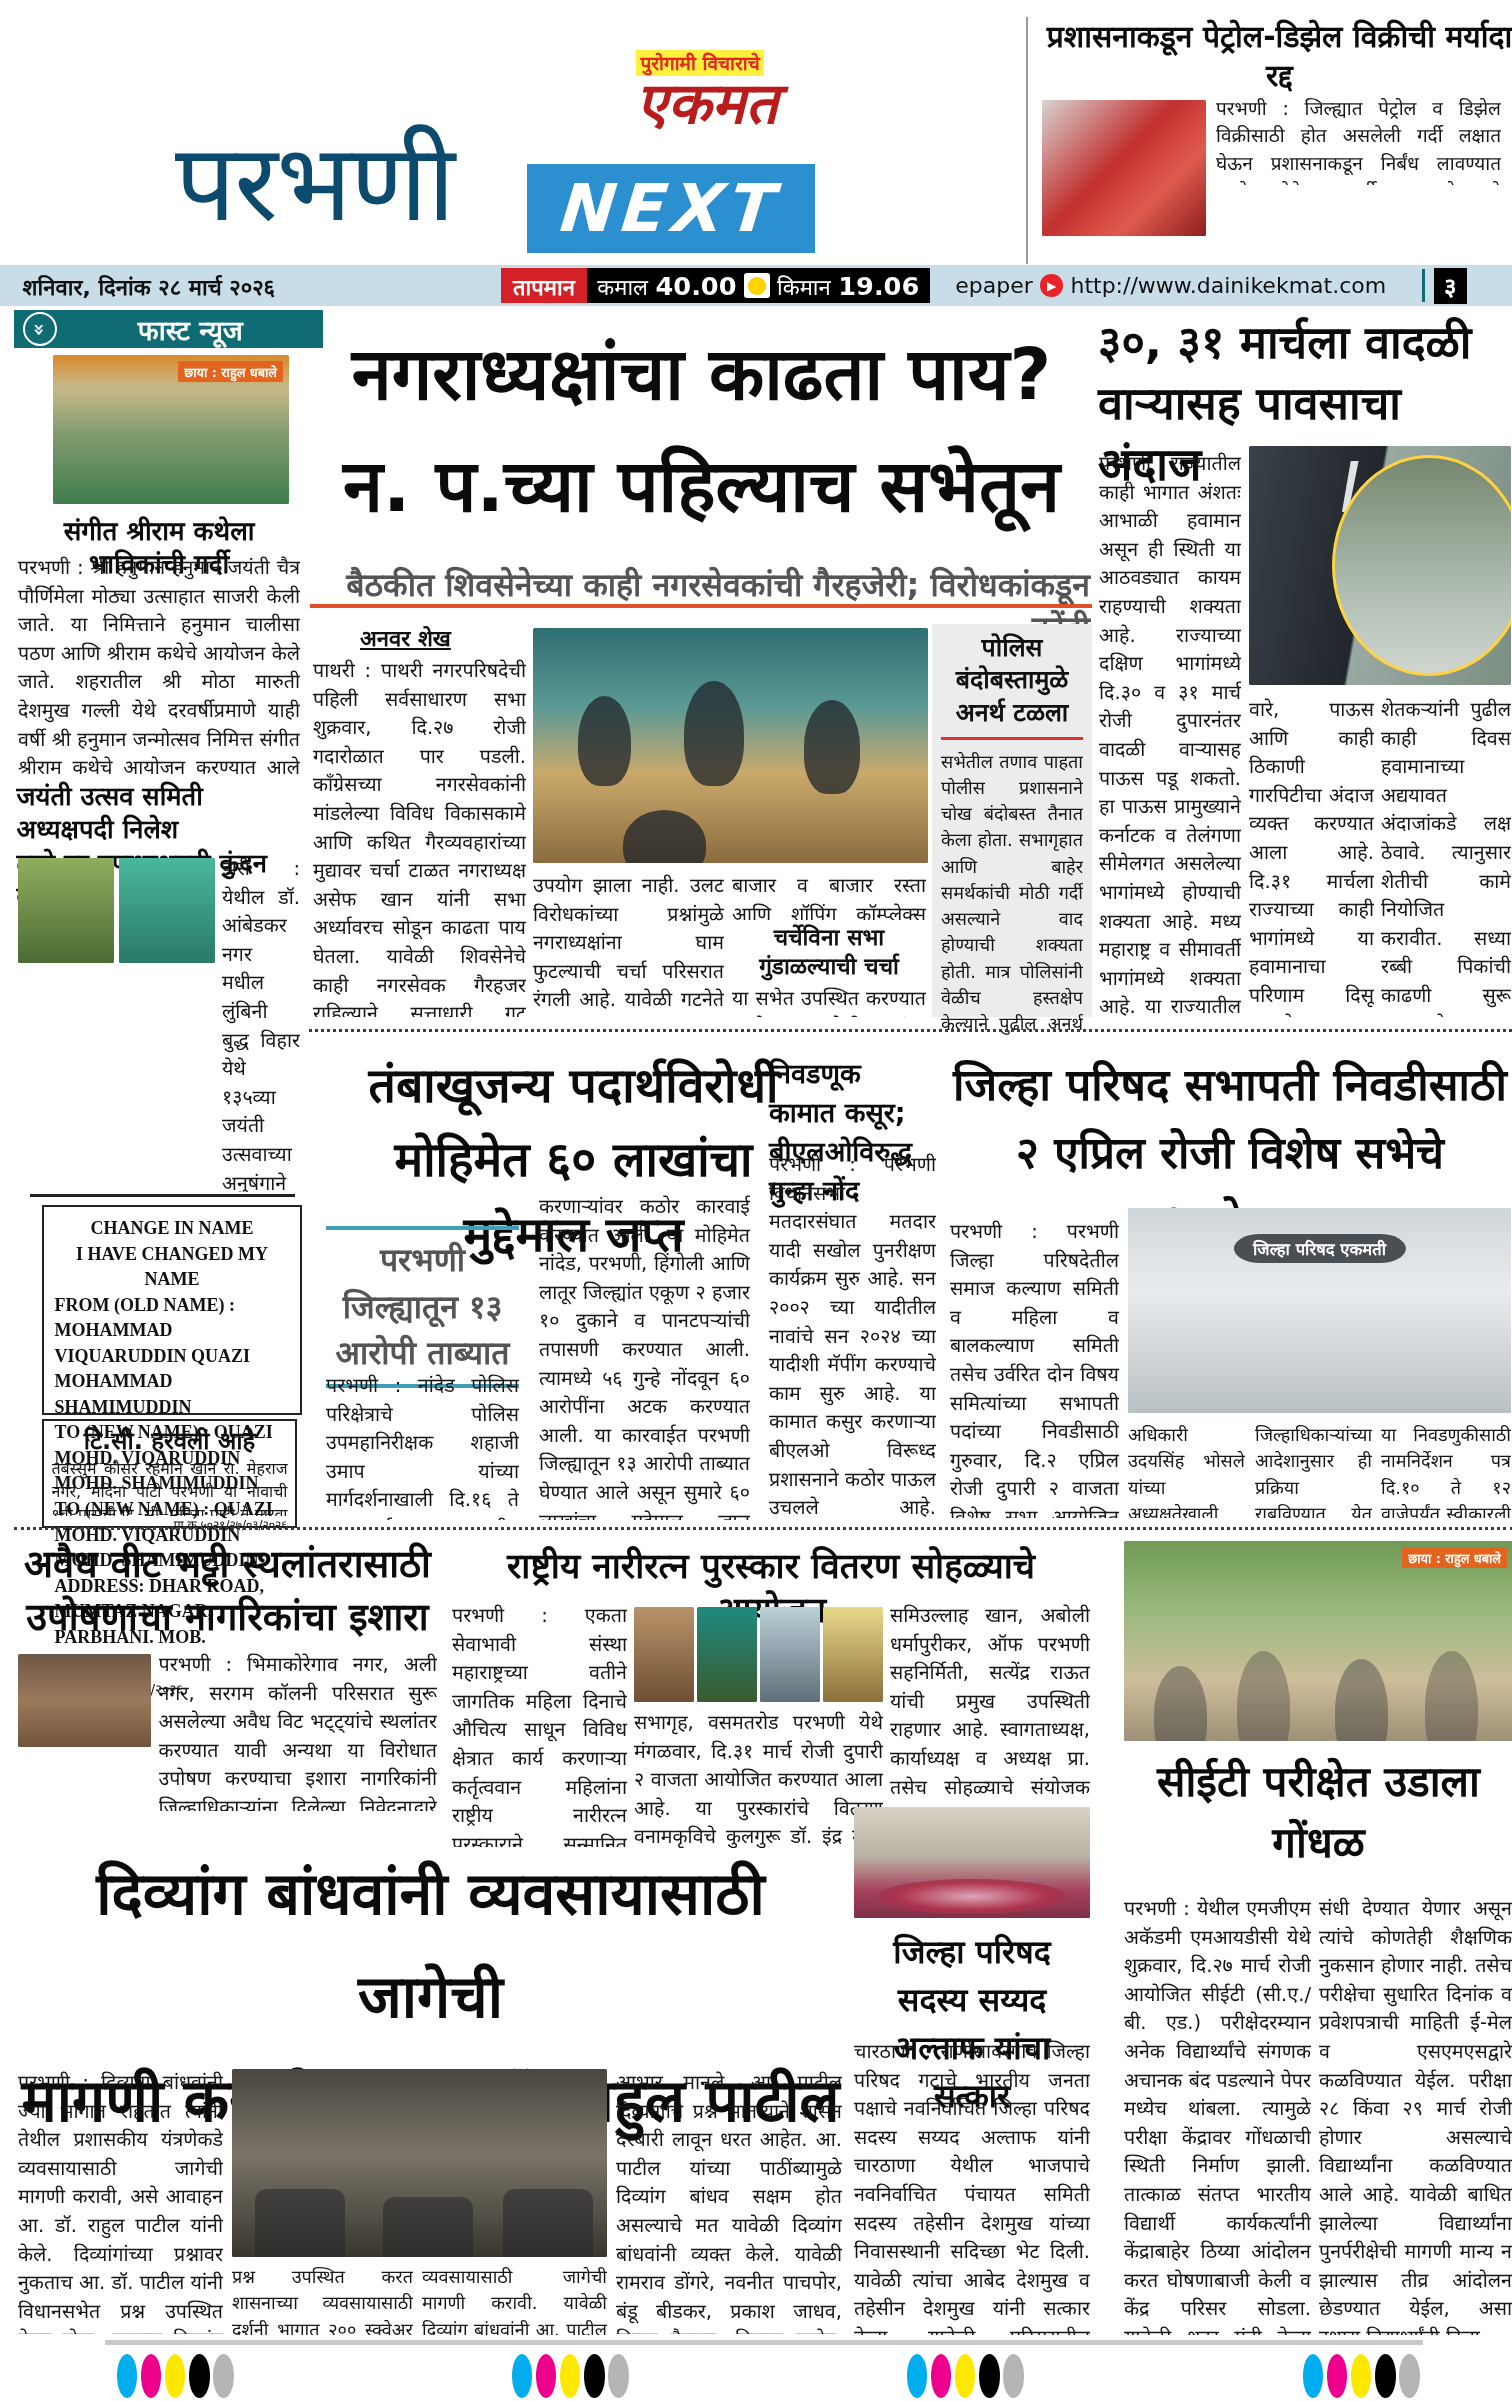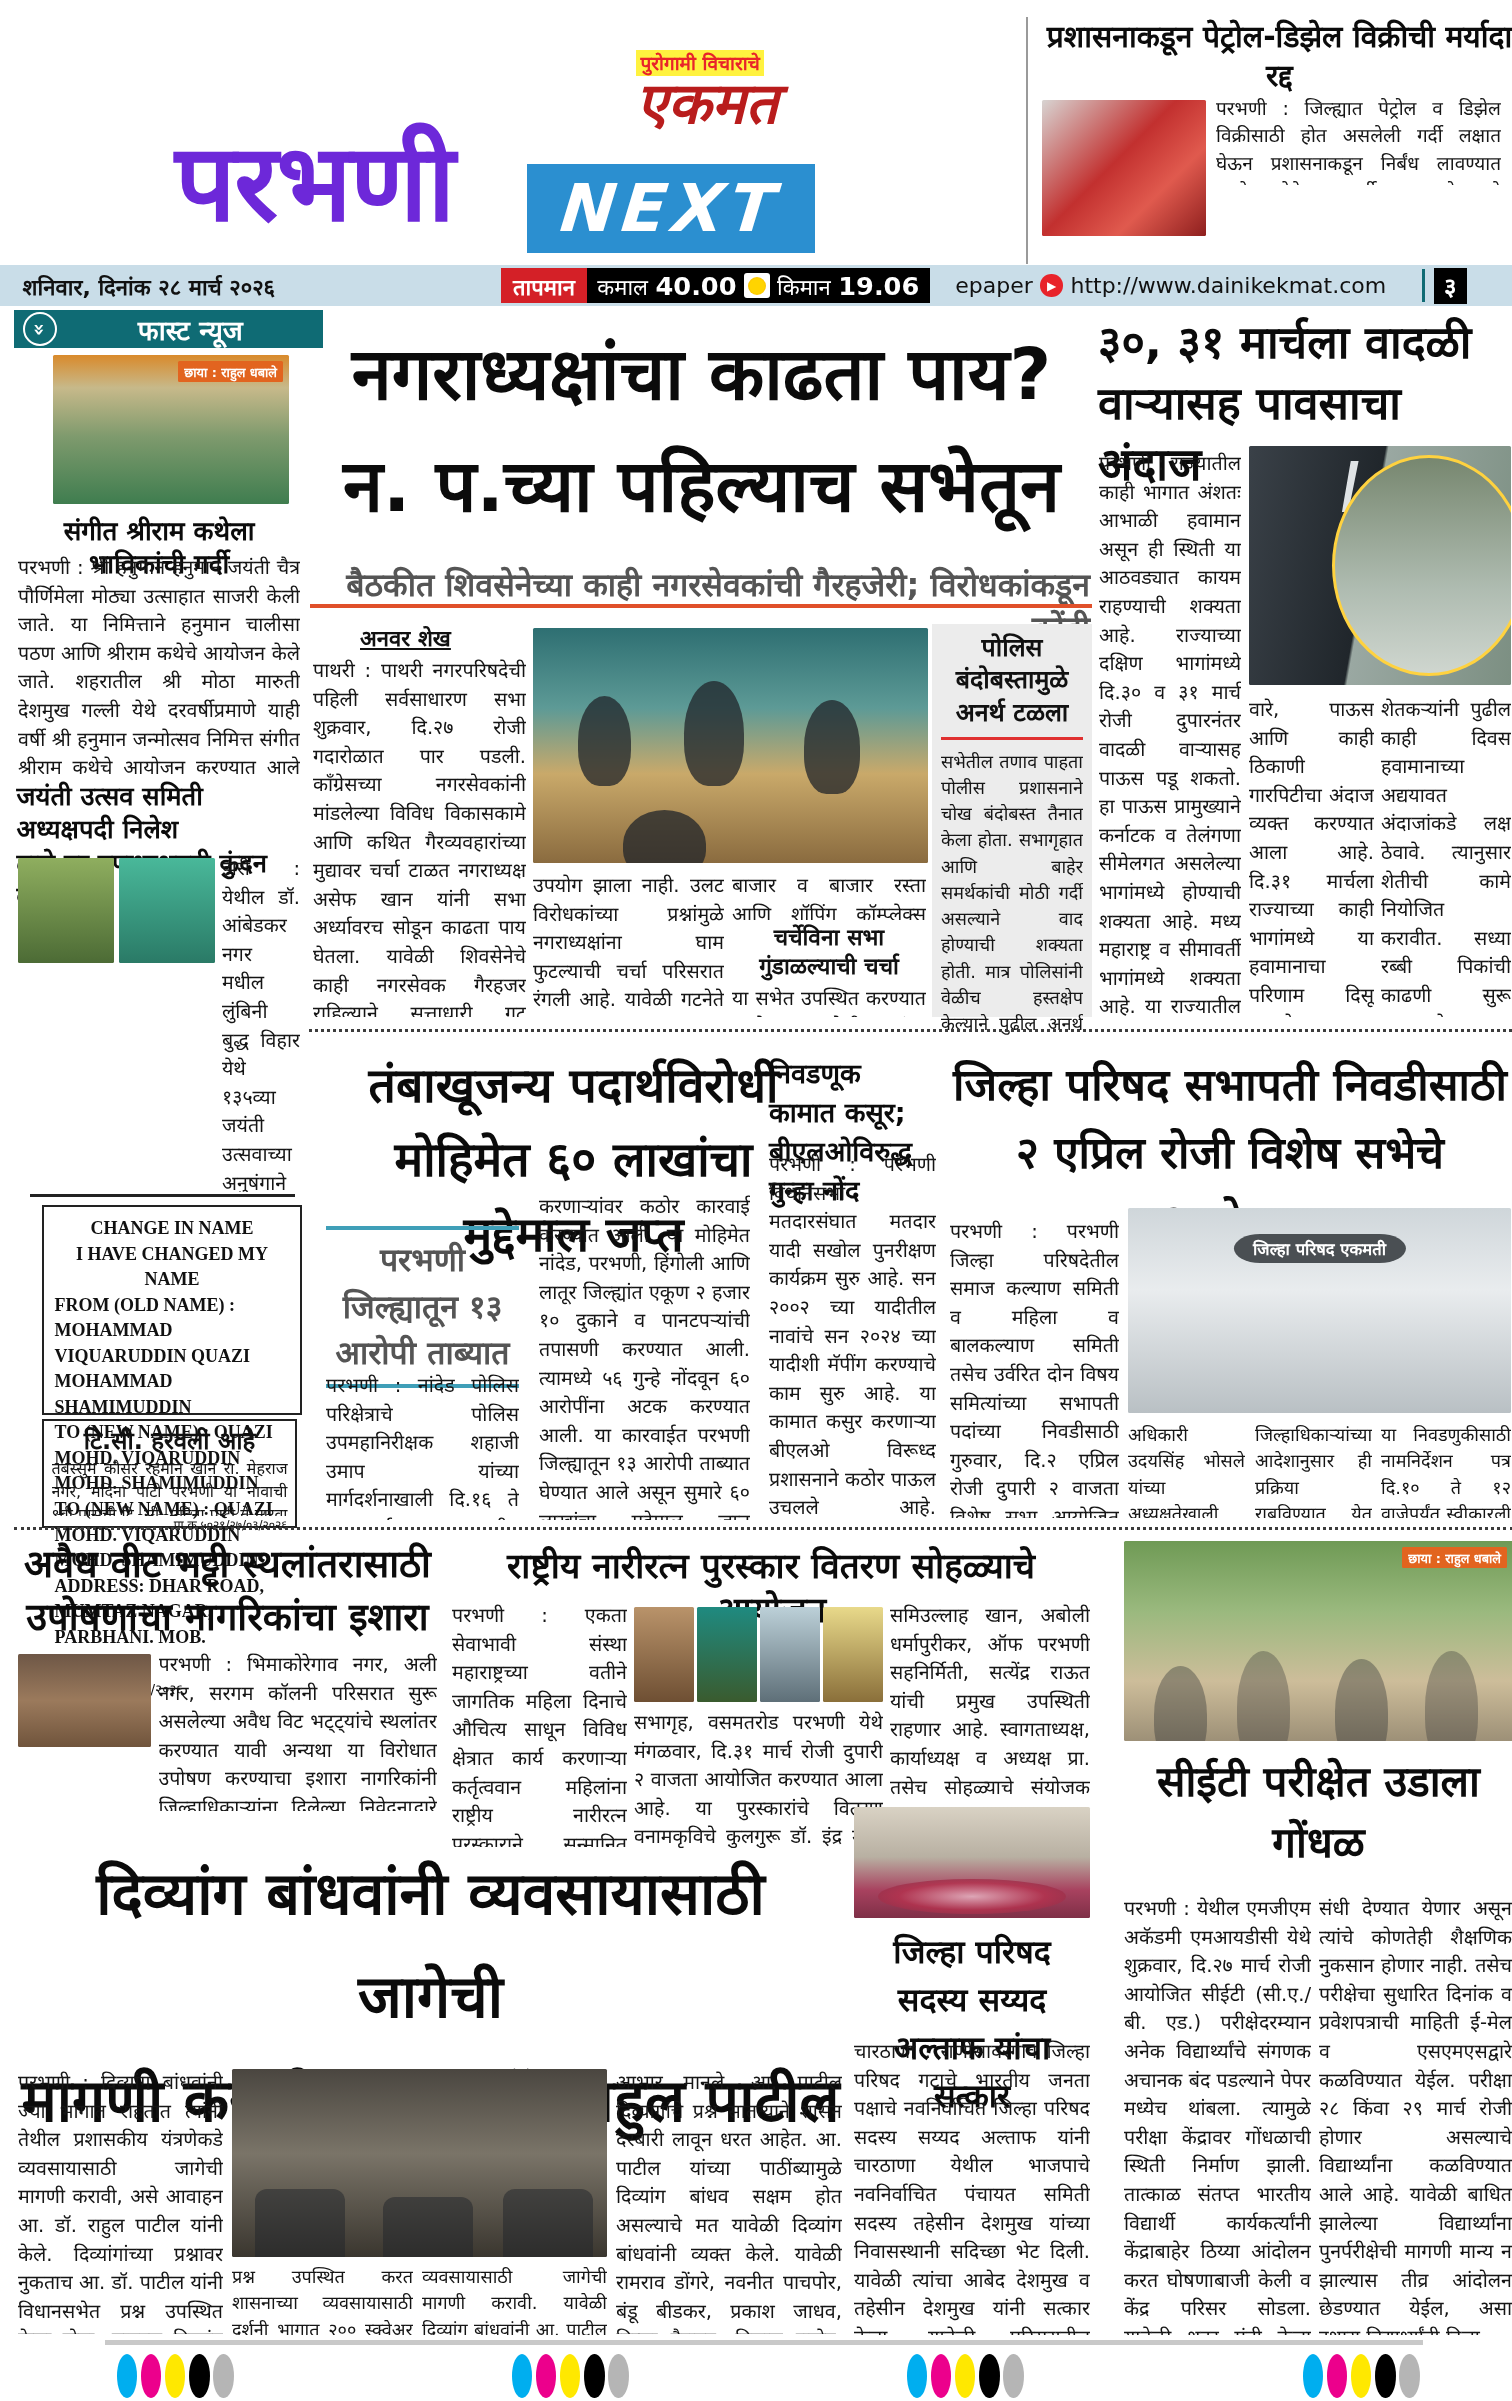--- a/index.html
+++ b/index.html
@@ -10,21 +10,21 @@
   .hl .ln{display:block;}
   .col{font-size:19.6px;line-height:1.46;text-align:justify;color:#151515;overflow:hidden;}
   .byline{font-weight:bold;text-decoration:underline;font-size:22px;}
   .dotted{border-top:3px dotted #3c3c3c;height:0;}
   .photo{overflow:hidden;border-radius:1.5px;}
   .badge{position:absolute;top:6px;right:6px;background:#e2641f;color:#fff;font-size:12.8px;
          font-weight:bold;padding:1.5px 6px;border-radius:1.5px;}
   
   .tagline{color:#e8232a;font-weight:bold;font-size:19px;background:#fff23f;padding:0 4.5px;}
   .brand{color:#b91c1c;font-weight:800;font-style:italic;font-size:57px;line-height:1;}
-  .city{font-weight:700;font-size:107px;line-height:1.05;letter-spacing:-1.5px;color:#6d28d9;}
+  .city{font-weight:400;font-size:107px;line-height:1.05;letter-spacing:-1.5px;color:#0c4a6e;}
   .nextbox{background:#2b8fd0;color:#fff;display:flex;align-items:center;justify-content:center;}
   .nextbox span{font-weight:800;font-style:italic;font-size:66px;letter-spacing:6px;transform:skewX(-6deg);}
   
   .infobar{background:#c9dde8;display:flex;align-items:center;font-size:22px;}
   .redbox{background:#d42027;color:#fff;font-weight:bold;padding:2.3px 12px;}
   .blackbox{background:#000;color:#fff;display:flex;align-items:center;padding:2.3px 10.5px;gap:7.5px;}
   .sun{width:25.6px;height:25.6px;background:#fff;border-radius:3px;display:flex;align-items:center;justify-content:center;}
   .sun i{width:18px;height:18px;border-radius:50%;background:radial-gradient(circle,#ffd400 55%,#f7a600 100%);}
   .epaper-ic{width:22.6px;height:22.6px;border-radius:50%;background:#e8232a;color:#fff;display:inline-flex;
              align-items:center;justify-content:center;font-size:12px;}

